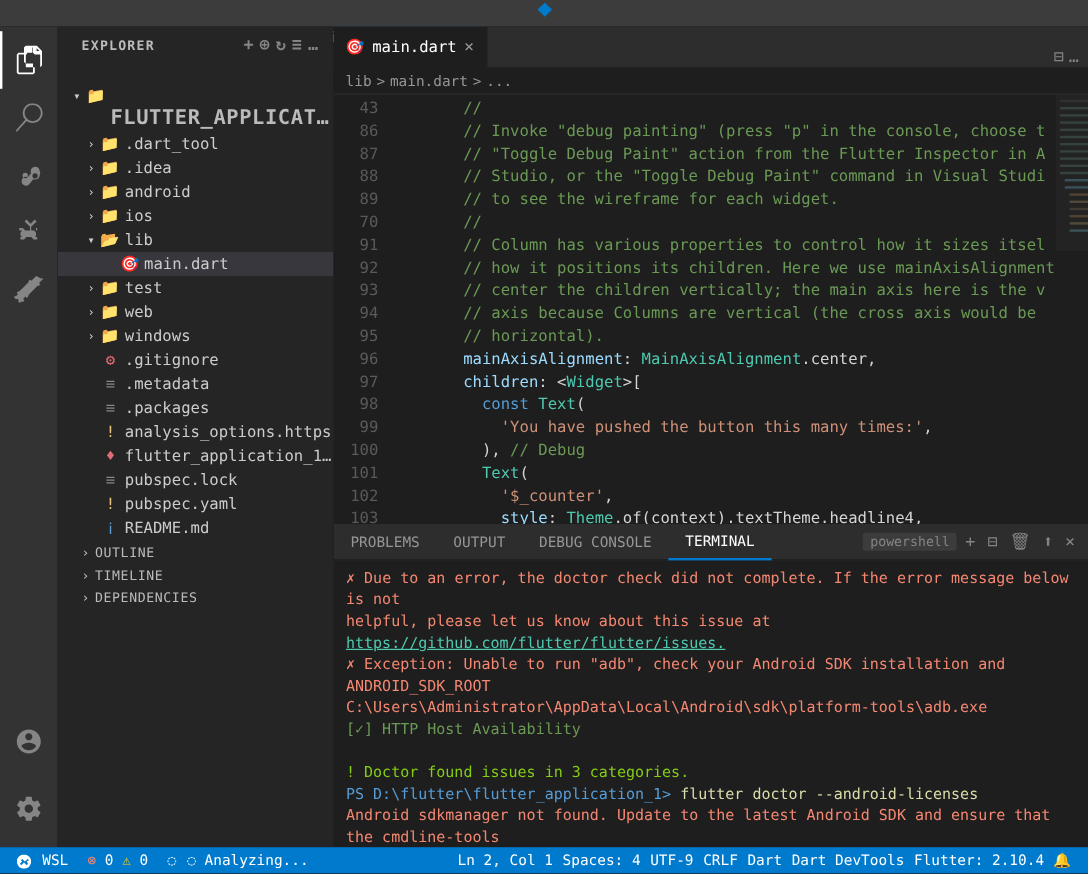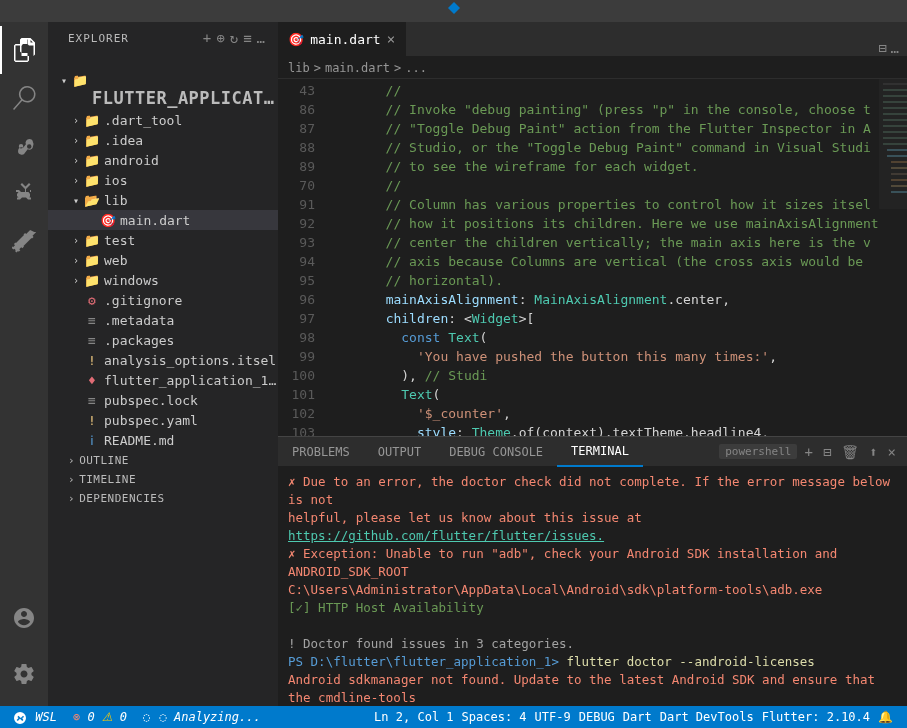--- a/index.html
+++ b/index.html
@@ -97,21 +97,21 @@
       width: 230px;
       background: #252526;
       display: flex;
       flex-direction: column;
       flex-shrink: 0;
       overflow: hidden;
     }
     #sidebar-header {
       padding: 8px 12px 4px 20px;
       font-size: 11px;
-      font-weight: normal;
+      font-weight: bold;
       color: #bbbbbb;
       letter-spacing: 1px;
       text-transform: uppercase;
       display: flex;
       align-items: center;
       justify-content: space-between;
     }
     #sidebar-header .sidebar-actions {
       display: flex;
       gap: 4px;
@@ -312,39 +312,39 @@
     #terminal-content {
       flex: 1;
       overflow-y: auto;
       padding: 6px 10px;
       font-family: Consolas, monospace;
       font-size: 12.5px;
       line-height: 18px;
       color: #cccccc;
     }
     .t-error { color: #f48771; }
-    .t-warning { color: #a3a3a3; }
+    .t-warning { color: #84cc16; }
     .t-success { color: #6a9955; }
     .t-link { color: #4ec9b0; text-decoration: underline; }
     .t-path { color: #569cd6; }
     .t-command { color: #dcdcaa; }
 
     
     #status-bar {
       height: 22px;
       background: #007acc;
       display: flex;
       align-items: center;
       padding: 0 10px;
       font-size: 12px;
       color: #ffffff;
       flex-shrink: 0;
       gap: 10px;
     }
-    .status-left { display: flex; gap: 8px; align-items: center; font-style: italic; }
+    .status-left { display: flex; gap: 8px; align-items: center; }
     .status-right { margin-left: auto; display: flex; gap: 0; align-items: center; }
     .status-item { cursor: pointer; padding: 0 4px; white-space: nowrap; }
 
     
     ::-webkit-scrollbar { width: 8px; height: 8px; }
     ::-webkit-scrollbar-track { background: #1e1e1e; }
     ::-webkit-scrollbar-thumb { background: #424242; border-radius: 4px; }
 
     .outline-section {
       padding: 4px 0 2px 20px;
@@ -513,21 +513,21 @@
 
       <div class="tree-item" style="padding-left:20px;">
         <span class="arrow" style="width:16px;"></span>
         <span class="file-icon" style="color:#858585;">≡</span>
         <span class="file-name">.packages</span>
       </div>
 
       <div class="tree-item" style="padding-left:20px;">
         <span class="arrow" style="width:16px;"></span>
         <span class="file-icon" style="color:#e5c07b;">!</span>
-        <span class="file-name">analysis_options.itsel</span>
+        <span class="file-name">analysis_options.https</span>
       </div>
 
       <div class="tree-item" style="padding-left:20px;">
         <span class="arrow" style="width:16px;"></span>
         <span class="file-icon" style="color:#e06c75;">♦</span>
         <span class="file-name">flutter_application_1.iml</span>
       </div>
 
       <div class="tree-item" style="padding-left:20px;">
         <span class="arrow" style="width:16px;"></span>
@@ -616,21 +616,21 @@
 <span class="c-comment">        //</span>
 <span class="c-comment">        // Column has various properties to control how it sizes itsel</span>
 <span class="c-comment">        // how it positions its children. Here we use mainAxisAlignment</span>
 <span class="c-comment">        // center the children vertically; the main axis here is the v</span>
 <span class="c-comment">        // axis because Columns are vertical (the cross axis would be</span>
 <span class="c-comment">        // horizontal).</span>
         <span class="c-property">mainAxisAlignment</span>: <span class="c-type">MainAxisAlignment</span>.center,
         <span class="c-property">children</span>: &lt;<span class="c-type">Widget</span>&gt;[
           <span class="c-keyword">const</span> <span class="c-type">Text</span>(
             <span class="c-string">'You have pushed the button this many times:'</span>,
-          ), <span class="c-comment">// Studi</span>
+          ), <span class="c-comment">// Debug</span>
           <span class="c-type">Text</span>(
             <span class="c-string">'$_counter'</span>,
             <span class="c-property">style</span>: <span class="c-type">Theme</span>.of(context).textTheme.headline4,</div>
 
         <div id="minimap">
           <svg width="60" height="360" viewBox="0 0 60 360">
             <rect width="60" height="360" fill="#1e1e1e"></rect>
 
             <rect x="4" y="4" width="40" height="2" fill="#4a4a4a" opacity="0.6"></rect>
             <rect x="4" y="10" width="52" height="2" fill="#4a6655" opacity="0.8"></rect>
@@ -720,21 +720,21 @@
     </span>
     <span class="status-item">
       <span style="color:#ffffff;">◌</span>
       <span style="margin-left:2px;">◌ Analyzing...</span>
     </span>
   </div>
   <div class="status-right">
     <span class="status-item">Ln 2, Col 1</span>
     <span class="status-item">Spaces: 4</span>
     <span class="status-item">UTF-9</span>
-    <span class="status-item">DEBUG</span>
+    <span class="status-item">CRLF</span>
     <span class="status-item">Dart</span>
     <span class="status-item">Dart DevTools</span>
     <span class="status-item">Flutter: 2.10.4</span>
     <span class="status-item">🔔</span>
   </div>
 </div>
 
 <style>
 @keyframes blink {
   0%, 100% { opacity: 1; }

